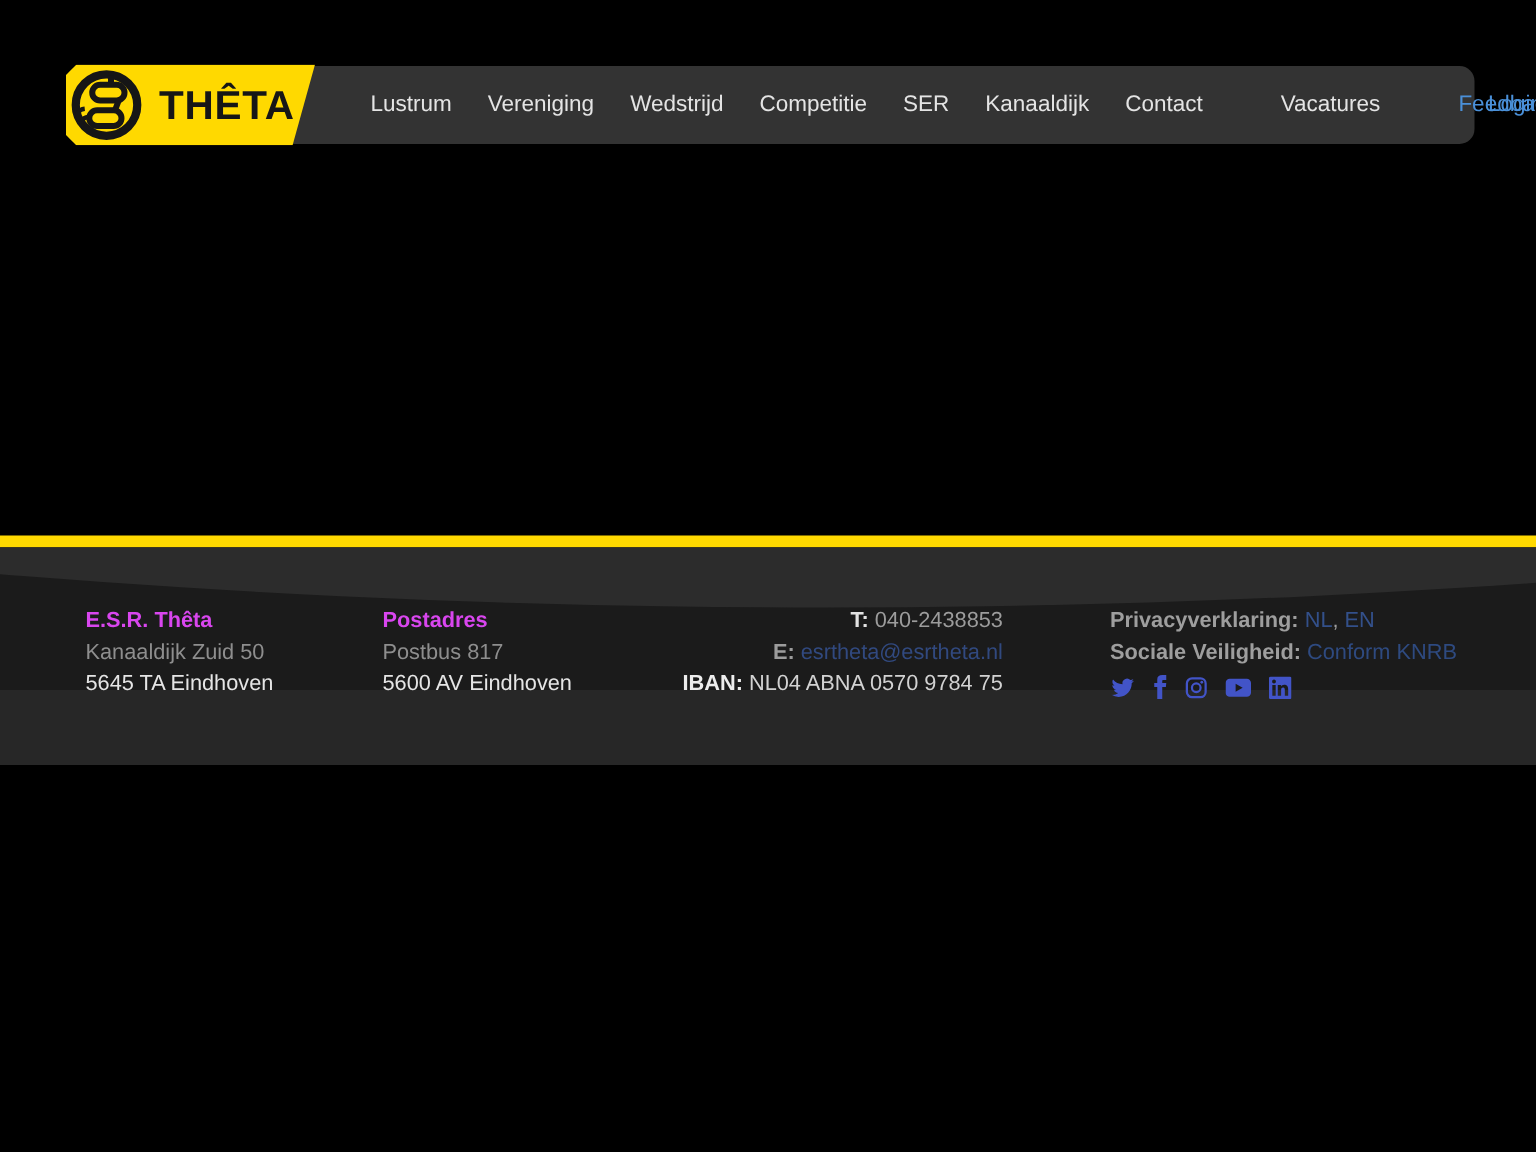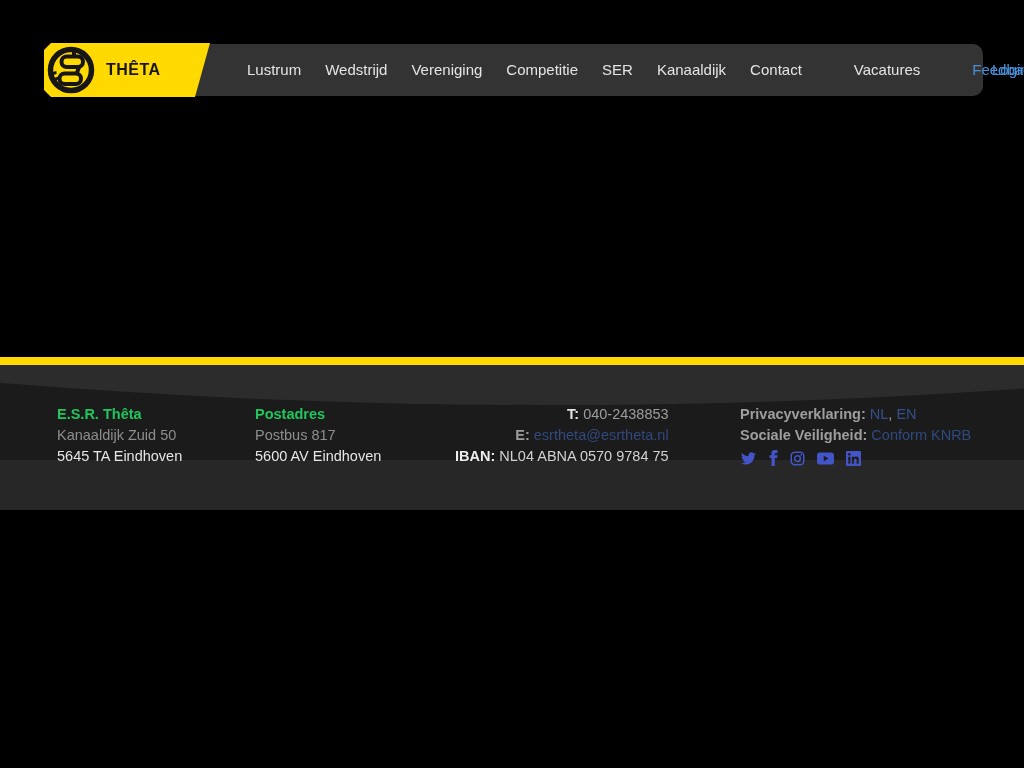--- a/index.html
+++ b/index.html
@@ -42,21 +42,21 @@
     width: 166px; height: 54px;
     background: #ffd900;
     clip-path: polygon(0 7px, 7px 0, 100% 0, calc(100% - 15px) 100%, 7px 100%, 0 calc(100% - 7px));
     display: flex; align-items: center;
     cursor: pointer;
   }
   .logo-icon { position: absolute; left: 2px; top: 2px; width: 50px; height: 50px; }
   .logo-text {
     position: absolute; left: 62px; top: 0; height: 54px;
     display: flex; align-items: center;
-    font-size: 16px; font-weight: 800; letter-spacing: 0.5px; color: #161616;
+    font-size: 27px; font-weight: 800; letter-spacing: 0.5px; color: #161616;
   }
 
   
   .page-body { position: absolute; left: 0; top: 97px; width: 1024px; height: 260px; background: #000; }
 
   
   .divider { position: absolute; left: 0; top: 357px; width: 1024px; height: 8px; background: #ffd900; }
 
   
   .footer {
@@ -74,21 +74,21 @@
     left: 0; right: 0; top: 95px; bottom: 0;
     background: #272727;
   }
   .footer-content { position: absolute; inset: 0; z-index: 2; }
   .fcol { position: absolute; top: 39px; font-size: 14.5px; line-height: 21px; white-space: nowrap; }
   .fcol-1 { left: 57px; }
   .fcol-2 { left: 255px; }
   .fcol-3 { left: 455px; text-align: right; }
   .fcol-4 { left: 740px; }
 
-  .f-title { font-weight: 700; color: #22c55e; }
+  .f-title { font-weight: 700; color: #d946ef; }
   .f-dim   { color: #8e8e8e; }
   .f-bright{ color: #e5e5e5; }
 
   .lbl-t   { font-weight: 700; color: #e2e2e2; }
   .val-phone { color: #9c9c9c; }
   .lbl-e   { font-weight: 700; color: #9c9c9c; }
   .link-email { color: #31497f; cursor: pointer; text-decoration: none; }
   .lbl-iban { font-weight: 700; color: #ededed; }
   .val-iban { color: #d2d2d2; }
 
@@ -104,22 +104,22 @@
   .footer-below { position: absolute; left: 0; top: 510px; width: 1024px; height: 258px; background: #000; }
 </style>
 </head>
 <body>
 
 <div class="header">
 
   <nav class="navbar">
     <div class="nav-items">
       <a class="nav-link">Lustrum</a>
+      <a class="nav-link">Vereniging</a>
       <a class="nav-link">Wedstrijd</a>
-      <a class="nav-link">Vereniging</a>
       <a class="nav-link">Competitie</a>
       <a class="nav-link">SER</a>
       <a class="nav-link">Kanaaldijk</a>
       <a class="nav-link">Contact</a>
       <a class="nav-link gap-lg">Vacatures</a>
       <a class="nav-link gap-lg blue">Feedback</a>
     </div>
   </nav>
 
   <a class="login-link">Login</a>

